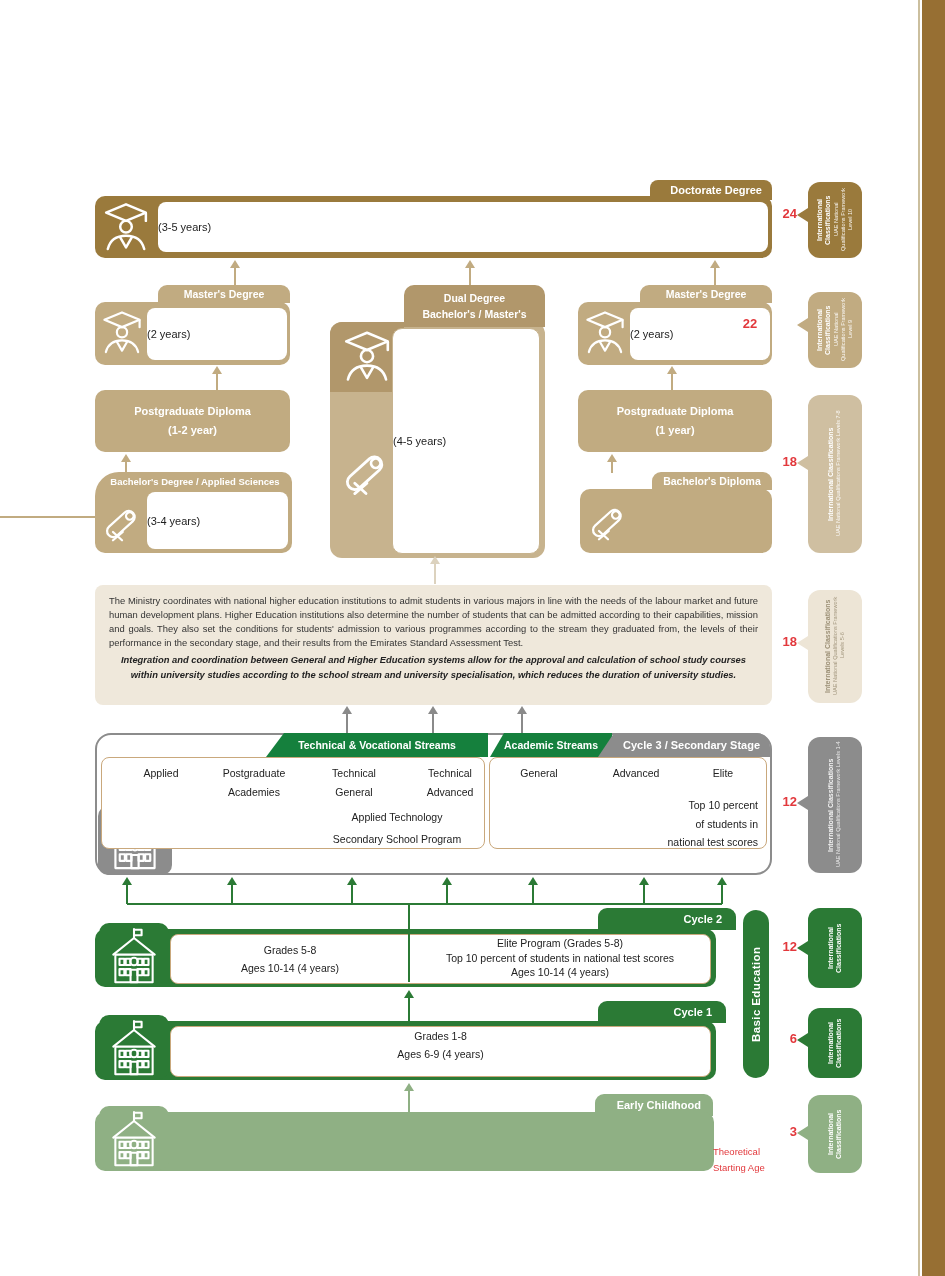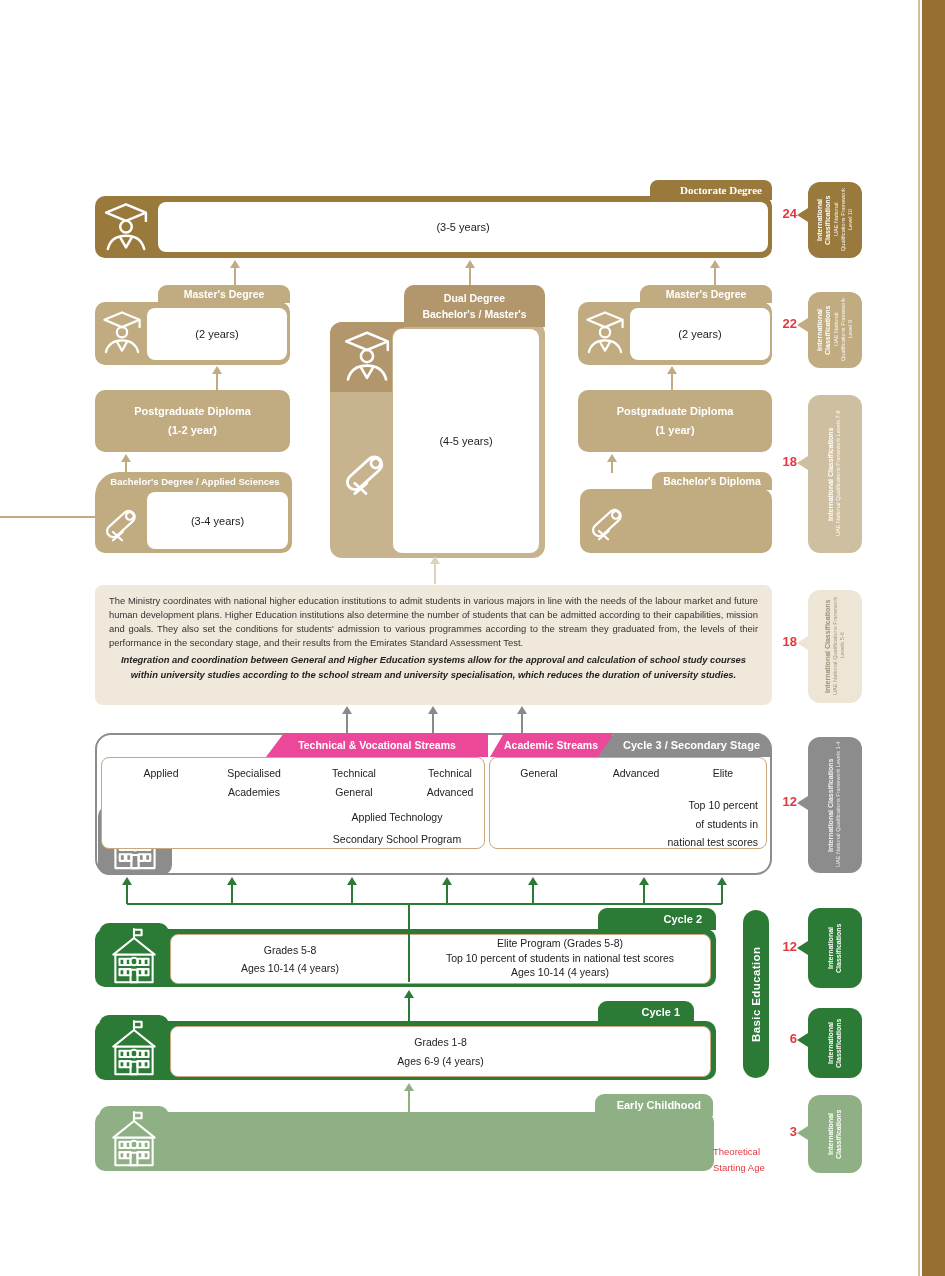--- a/index.html
+++ b/index.html
@@ -6,25 +6,25 @@
   .canvas{position:relative;width:945px;height:1276px;background:#fff;overflow:hidden;
           font-family:"Liberation Sans", sans-serif;}
   .abs{position:absolute;}
   
   .bg-golddark{background:#9A7A3C;}
   .bg-tan{background:#C1AB81;}
   .bg-dualdark{background:#B1976B;}
   .bg-duallight{background:#C7B38E;}
   .bg-beige{background:#EFE8DB;}
   .bg-gray{background:#8C8C8C;}
-  .bg-graydark{background:#ec4899;}
+  .bg-graydark{background:#15803d;}
   .bg-green{background:#2B7A35;}
   .bg-sage{background:#8FB084;}
   .bg-band{background:#976F33;}
-  .white-box{background:#fff;border-radius:8px;display:flex;align-items:center;justify-content:center;
+  .white-box{background:#fff;border-radius:8px;display:flex;align-items:center;
              color:#1d1d1d;font-size:11px;}
   .tan-border{border:1.5px solid #C9A87C;}
   .tab{color:#fff;font-weight:bold;font-size:10.5px;display:flex;align-items:center;justify-content:center;
        border-radius:9px 9px 0 0;}
   .hdr-text{color:#fff;font-weight:bold;text-align:center;}
   .blue{color:#3A52C4;}
   .red{color:#E2383C;}
   .arr{position:absolute;width:10px;}
   .arr::before{content:"";position:absolute;top:0;left:0;width:0;height:0;
     border-left:5px solid transparent;border-right:5px solid transparent;border-bottom:8px solid currentColor;}
@@ -80,21 +80,21 @@
     </symbol>
   </defs>
 </svg>
 
 <div class="canvas">
 
   <div class="abs" style="left:918px;top:0;width:2px;height:1276px;background:#CBBF9E;"></div>
   <div class="abs bg-band" style="left:922px;top:0;width:23px;height:1276px;"></div>
 
   <div class="abs bg-golddark" style="left:650px;top:180px;width:122px;height:20px;border-radius:8px 8px 0 0;display:flex;align-items:center;justify-content:flex-end;padding-right:10px;box-sizing:border-box;">
-    <span class="hdr-text" style="font-size:11px;font-family:Liberation Serif, serif;">Doctorate Degree</span>
+    <span class="hdr-text" style="font-size:11px;">Doctorate Degree</span>
   </div>
   <div class="abs bg-golddark" style="left:95px;top:196px;width:677px;height:62px;border-radius:10px;"></div>
   <svg class="ico" style="left:101px;top:201px;width:50px;height:53px;">
       <use href="#icon-grad"></use>
     </svg>
   <div class="abs white-box" style="left:158px;top:202px;width:610px;height:50px;">
     <span>(3-5 years)</span>
   </div>
 
   <div class="arr c-gold" style="left:230px;top:260px;height:27px;"></div>
@@ -197,21 +197,21 @@
   </div>
 
   <div class="abs bg-gray" style="left:98px;top:806px;width:74px;height:69px;border-radius:10px;"></div>
   <svg class="ico" style="left:106px;top:810px;width:58px;height:61px;">
       <use href="#icon-school"></use>
     </svg>
 
   <div class="abs tan-border" style="left:101px;top:757px;width:384px;height:92px;background:#fff;border-radius:8px;box-sizing:border-box;">
     <div class="cell" style="left:20px;top:6px;width:78px;">Applied</div>
     <div class="cell" style="left:102px;top:6px;width:100px;">
-      <div>Specialised</div>
+      <div>Postgraduate</div>
       <div>Academies</div>
     </div>
     <div class="cell blue" style="left:212px;top:6px;width:80px;">
       <div>Technical</div>
       <div>General</div>
     </div>
     <div class="cell blue" style="left:308px;top:6px;width:80px;">
       <div>Technical</div>
       <div>Advanced</div>
     </div>
@@ -235,21 +235,21 @@
   <div class="abs" style="left:127px;top:903px;width:595px;height:2px;background:#2B7A35;"></div>
   <div class="arr c-green" style="left:122px;top:877px;height:27px;"></div>
   <div class="arr c-green" style="left:227px;top:877px;height:27px;"></div>
   <div class="arr c-green" style="left:347px;top:877px;height:27px;"></div>
   <div class="arr c-green" style="left:442px;top:877px;height:27px;"></div>
   <div class="arr c-green" style="left:528px;top:877px;height:27px;"></div>
   <div class="arr c-green" style="left:639px;top:877px;height:27px;"></div>
   <div class="arr c-green" style="left:717px;top:877px;height:27px;"></div>
   <div class="abs" style="left:408px;top:903px;width:2px;height:28px;background:#2B7A35;"></div>
 
-  <div class="abs bg-green tab" style="left:598px;top:908px;width:118px;height:22px;justify-content:flex-end;padding-right:14px;box-sizing:border-box;">
+  <div class="abs bg-green tab" style="left:598px;top:908px;width:138px;height:22px;justify-content:flex-end;padding-right:14px;box-sizing:border-box;">
     <span style="font-size:11px;">Cycle 2</span>
   </div>
   <div class="abs bg-green" style="left:95px;top:929px;width:621px;height:58px;border-radius:10px;"></div>
   <div class="abs bg-green" style="left:99px;top:923px;width:70px;height:64px;border-radius:10px;"></div>
   <svg class="ico" style="left:106px;top:927px;width:56px;height:58px;">
       <use href="#icon-school"></use>
     </svg>
   <div class="abs white-box tan-border" style="left:170px;top:934px;width:539px;height:48px;"></div>
   <div class="abs" style="left:408px;top:934px;width:2px;height:48px;background:#2B7A35;"></div>
   <div class="cell" style="left:180px;top:941px;width:220px;line-height:1.75;">
@@ -261,21 +261,21 @@
     <div>Top 10 percent of students in national test scores</div>
     <div>Ages 10-14 (4 years)</div>
   </div>
 
   <div class="abs bg-green" style="left:743px;top:910px;width:26px;height:168px;border-radius:13px;">
     <div class="vt hdr-text" style="font-size:11.5px;letter-spacing:.4px;width:100%;">Basic Education</div>
   </div>
 
   <div class="arr c-green" style="left:404px;top:990px;height:31px;"></div>
 
-  <div class="abs bg-green tab" style="left:598px;top:1001px;width:96px;height:22px;justify-content:flex-end;padding-right:14px;box-sizing:border-box;padding-left:41px;">
+  <div class="abs bg-green tab" style="left:598px;top:1001px;width:128px;height:22px;justify-content:flex-end;padding-right:14px;box-sizing:border-box;padding-left:41px;">
     <span style="font-size:11px;">Cycle 1</span>
   </div>
   <div class="abs bg-green" style="left:95px;top:1021px;width:621px;height:59px;border-radius:10px;"></div>
   <div class="abs bg-green" style="left:99px;top:1015px;width:70px;height:64px;border-radius:10px;"></div>
   <svg class="ico" style="left:106px;top:1019px;width:56px;height:58px;">
       <use href="#icon-school"></use>
     </svg>
   <div class="abs white-box tan-border" style="left:170px;top:1026px;width:539px;height:49px;flex-direction:column;line-height:1.75;font-size:10.5px;">
     <span>Grades 1-8</span>
     <span>Ages 6-9 (4 years)</span>
@@ -294,21 +294,21 @@
 
   <div class="agenum" style="left:757px;top:206px;">24</div>
   <div class="notch" style="left: 797px; top: 208px; border-right-color: rgb(154, 122, 60);"></div>
   <div class="abs tag" style="left: 808px; top: 182px; width: 54px; height: 76px; background: rgb(154, 122, 60); color: rgb(255, 255, 255);">
     <div class="vt">
         <div class="t1">International Classifications</div>
         <div class="t2">UAE National Qualifications Framework Level 10</div>
       </div>
   </div>
 
-  <div class="agenum" style="left:757px;top:316px;">22</div>
+  <div class="agenum" style="left:730px;top:316px;text-align:center;">22</div>
   <div class="notch" style="left: 797px; top: 318px; border-right-color: rgb(193, 171, 129);"></div>
   <div class="abs tag" style="left: 808px; top: 292px; width: 54px; height: 76px; background: rgb(193, 171, 129); color: rgb(255, 255, 255);">
     <div class="vt">
         <div class="t1">International Classifications</div>
         <div class="t2">UAE National Qualifications Framework Level 9</div>
       </div>
   </div>
 
   <div class="agenum" style="left:757px;top:454px;">18</div>
   <div class="notch" style="left: 797px; top: 456px; border-right-color: rgb(207, 191, 161);"></div>

